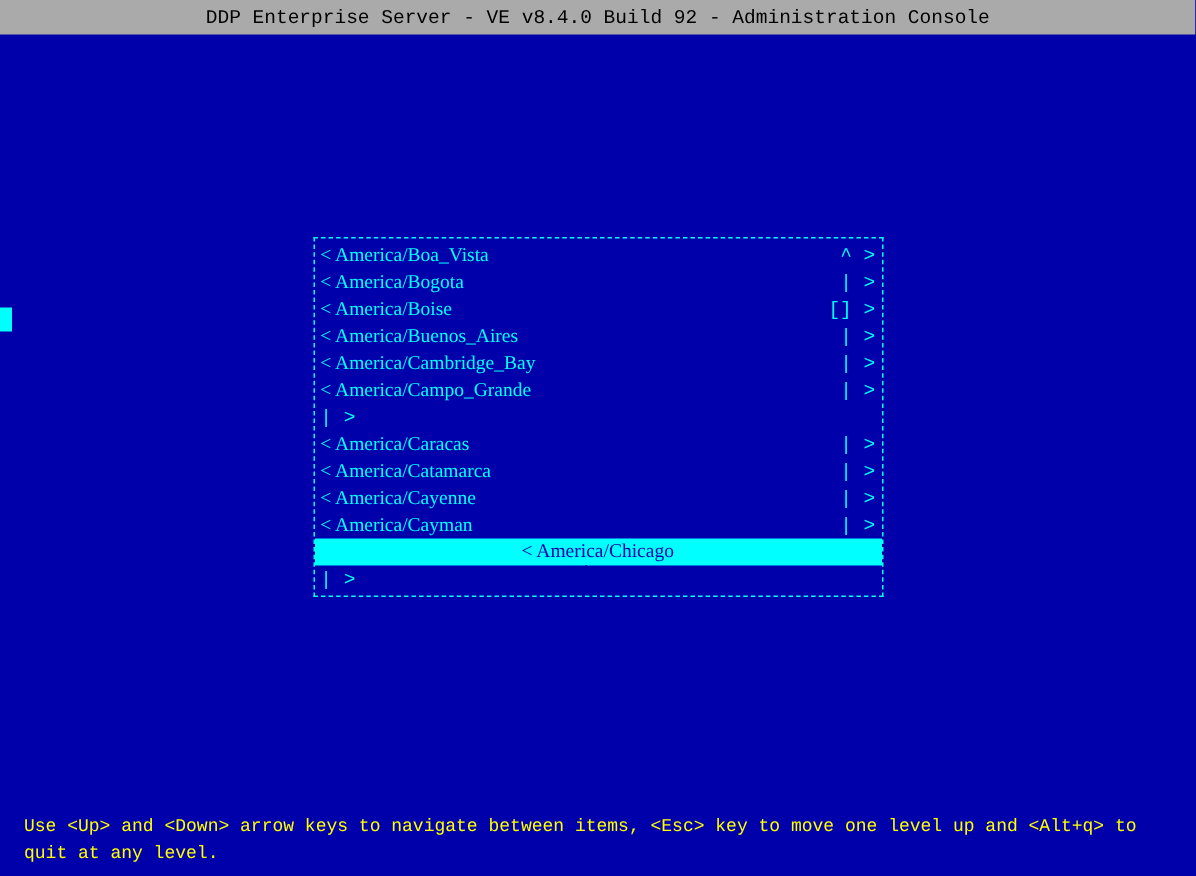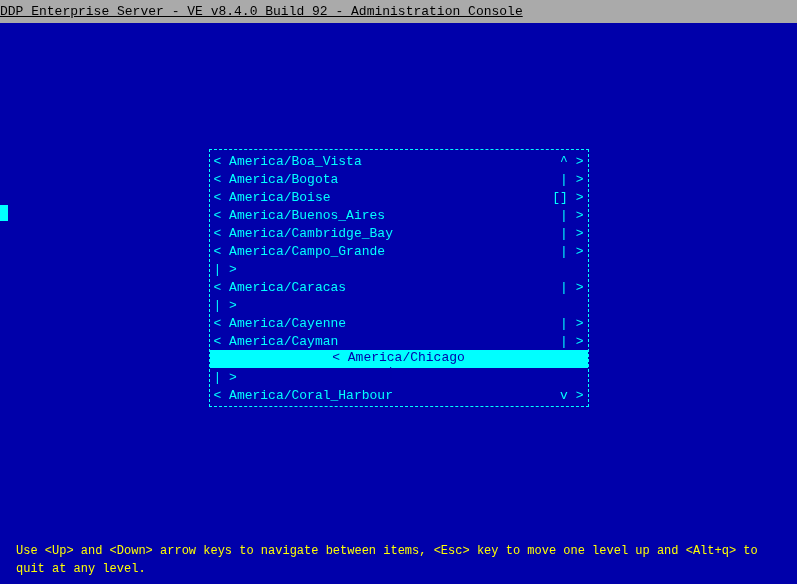--- a/index.html
+++ b/index.html
@@ -16,23 +16,23 @@
       font-size: 13px;
       color: #00FFFF;
       overflow: hidden;
       position: relative;
     }
 
     #title-bar {
       width: 100%;
       background-color: #AAAAAA;
       color: #000000;
+      text-align: center;
       padding: 4px 0;
       font-size: 13px;
-      text-decoration: underline;
     }
 
     #main-content {
       display: flex;
       justify-content: center;
       align-items: center;
       height: calc(100% - 50px - 44px);
       margin-top: 10px;
     }
 
@@ -55,20 +55,21 @@
 
     .list-item.selected {
       background-color: #00FFFF;
       color: #0000AA;
       flex-direction: column;
     }
 
     .item-left {
       flex: 1;
       font-size: 13px;
+      font-family: Liberation Serif, serif;
     }
 
     .item-right {
       font-size: 13px;
       min-width: 20px;
       text-align: right;
     }
 
     #status-bar {
       position: absolute;
@@ -126,38 +127,35 @@
         <span class="item-right">| &gt;</span>
       </div>
       <div class="list-item">
         <span class="item-right">| &gt;</span>
       </div>
       <div class="list-item">
         <span class="item-left">&lt; America/Caracas</span>
         <span class="item-right">| &gt;</span>
       </div>
       <div class="list-item">
+        <span class="item-left">&lt; America/Catamarca</span>
         <span class="item-right">| &gt;</span>
       </div>
       <div class="list-item">
         <span class="item-left">&lt; America/Cayenne</span>
         <span class="item-right">| &gt;</span>
       </div>
       <div class="list-item">
         <span class="item-left">&lt; America/Cayman</span>
         <span class="item-right">| &gt;</span>
       </div>
       <div class="list-item selected">
         <span class="item-left">&lt; America/Chicago</span>
         <span class="item-right">| &gt;</span>
       </div>
       <div class="list-item">
         <span class="item-right">| &gt;</span>
       </div>
-      <div class="list-item">
-        <span class="item-left">&lt; America/Coral_Harbour</span>
-        <span class="item-right">v &gt;</span>
-      </div>
     </div>
 </div>
 
 <div id="status-bar">Use &lt;Up&gt; and &lt;Down&gt; arrow keys to navigate between items, &lt;Esc&gt; key to move one level up and &lt;Alt+q&gt; to quit at
 any level.</div>
 
 </body></html>

